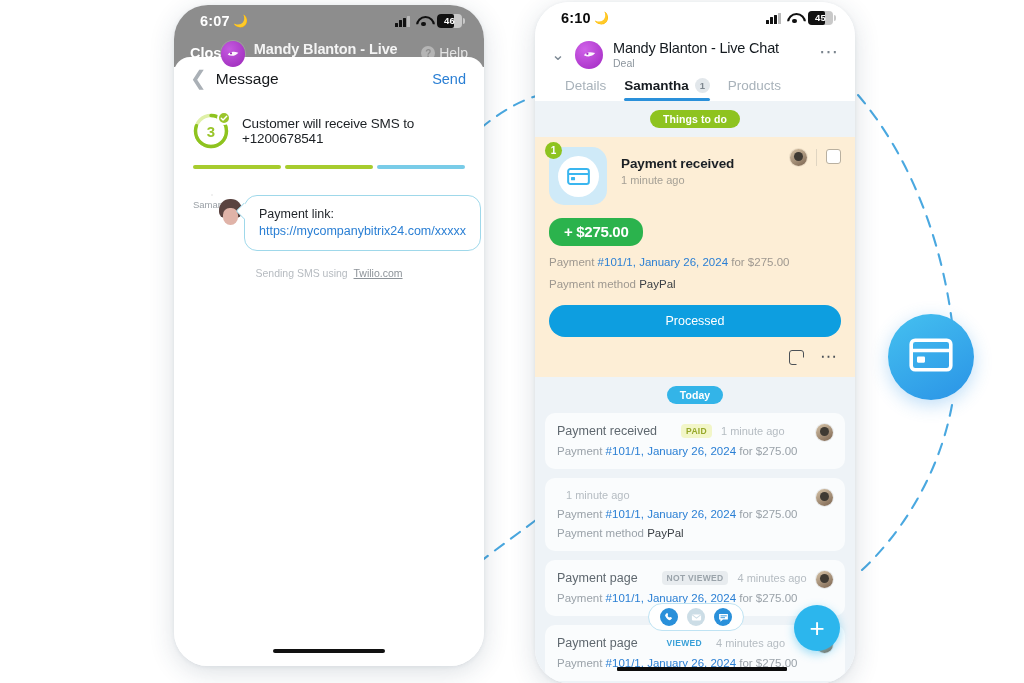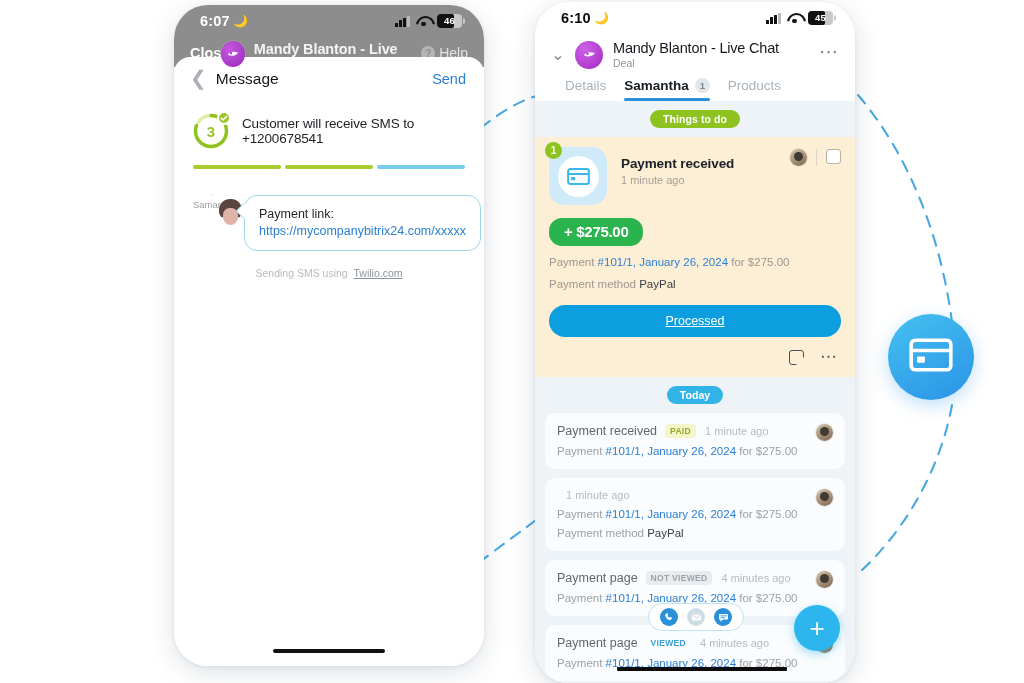--- a/index.html
+++ b/index.html
@@ -175,37 +175,37 @@
   .chkbox { width:15px; height:15px; border:1.4px solid #b9b0a0; border-radius:3px;
     background:#fff; }
   .amt { display:inline-block; margin-top:13px; background:#2bb34d; color:#fff;
     border-radius:13px; padding:5px 15px 6px; font-size:15px; font-weight:bold;
     letter-spacing:-.3px; }
   .ln { font-size:11.5px; color:#9e9890; margin-top:10px; }
   .ln .lnk { color:#2a7fd4; }
   .ln .bk  { color:#3a3f45; }
   .hl-btns { display:flex; gap:10px; margin-top:15px; }
   .btn { flex:1; height:32px; border-radius:17px; display:flex; align-items:center;
-    justify-content:center; font-size:12.5px;text-decoration:underline; }
+    justify-content:center; font-size:12.5px; }
   .btn.primary { background:#0d9ee0; color:#fff; }
   .btn.ghost { border:1.2px solid #cdbda3; color:#2e3338; background:transparent;}
   .hl-tools { display:flex; justify-content:flex-end; align-items:center; gap:16px;
     margin-top:13px; padding-right:3px; }
   .tool-note { width:15px; height:15px; border:1.5px solid #4b5157; border-radius:3px;
     position:relative; }
   .tool-note::after{content:"";position:absolute;right:-1.5px;bottom:-1.5px;
     border:5px solid transparent;border-right-color:#fdeed6;border-bottom-color:#fdeed6;}
   .tool-dots { color:#4b5157; font-size:17px; line-height:.5; letter-spacing:1px; }
 
   .row { background:#fafcfd; margin: 0 10px 9px; border-radius:10px; padding: 11px 12px 12px;
     position:relative; }
   .row-head { display:flex; align-items:center; }
   .row-title { font-size:12.5px; color:#5f686f; }
   .tag { font-size:8.5px; font-weight:bold; border-radius:4px; padding:2px 5px;
-    margin-left:8px; letter-spacing:.3px; }
+    margin-left:24px; letter-spacing:.3px; }
   .tag.paid { background:#f2f6c8; color:#97a82a; }
   .tag.notviewed { background:#e8ecef; color:#9aa3aa; }
   .tag.viewed { background:transparent; color:#3aa0d8; }
   .row-time { font-size:11px; color:#b5bcc2; margin-left:9px; }
   .row-face { position:absolute; right:12px; top:11px; }
   .row-ln { font-size:11.5px; color:#9aa2a9; margin-top:7px; }
   .row-ln .lnk{ color:#2a7fd4; } .row-ln .bk{ color:#3a3f45; }
 
   .quick-pill { position:absolute; left:113px; bottom:52px; height:28px;
     border:1.2px solid #bfe3f3; border-radius:15px; background:#fff;

